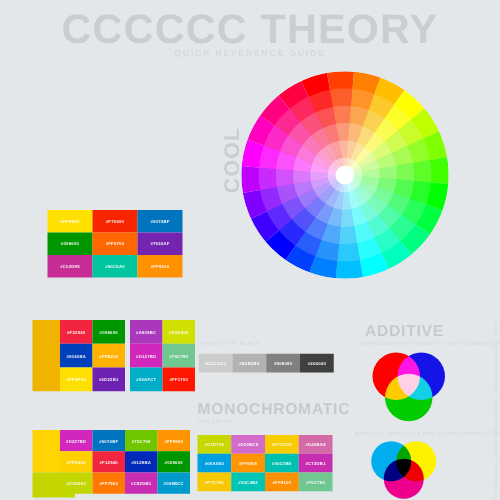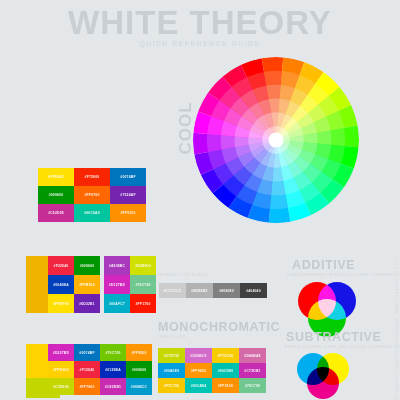--- a/index.html
+++ b/index.html
@@ -104,21 +104,21 @@
     white-space:nowrap;
   }
   #edge-1{top:258px;}
   #edge-2{top:318px;}
 </style>
 </head>
 <body>
 
 <div class="stage">
 
-  <div class="title">WHITE THEORY</div>
+  <div class="title">CCCCCC THEORY</div>
   <div class="subtitle">QUICK REFERENCE GUIDE</div>
 
   <div class="cool-label">COOL</div>
 
   <div class="wheel-wrap">
     <div class="wheel">
       <svg id="wheel-svg" width="166" height="166" viewBox="0 0 166 166">
           <path d="M 83 83 L 47.92268427552195 7.776453675958052 A 83 83 0 0 1 68.58720125364479 1.260956499986733 Z" fill="hsl(0, 100%, 50%)"></path>
           <path d="M 83 83 L 68.58720125364479 1.260956499986733 A 83 83 0 0 1 90.23392664805563 0.3158400583851204 Z" fill="hsl(15, 100%, 50%)"></path>
           <path d="M 83 83 L 90.23392664805563 0.3158400583851204 A 83 83 0 0 1 111.38767189603051 5.005512474769603 Z" fill="hsl(30, 100%, 50%)"></path>
@@ -347,21 +347,20 @@
   <div class="venn" id="venn-additive">
     <svg width="64" height="58" viewBox="0 0 64 58">
       <g style="isolation:isolate">
         <circle cx="22" cy="21" r="19" style="mix-blend-mode:screen" fill="#FF0000"></circle>
         <circle cx="42" cy="21" r="19" style="mix-blend-mode:screen" fill="#1414E6"></circle>
         <circle cx="32" cy="38" r="19" style="mix-blend-mode:screen" fill="#00CC00"></circle>
       </g>
     </svg>
   </div>
 
-  <div class="sec-title" id="t-subtractive">SUBTRACTIVE</div>
   <div class="sec-sub" id="s-subtractive">MIXING OF INKS, DYES AND COLOR
 COMBINES TOWARD BLACK / DARKER</div>
   <div class="venn" id="venn-subtractive">
     <svg width="64" height="48" viewBox="0 0 64 48">
       <g style="isolation:isolate">
         <circle cx="22" cy="17" r="16" style="mix-blend-mode:multiply" fill="#00AEEF"></circle>
         <circle cx="42" cy="17" r="16" style="mix-blend-mode:multiply" fill="#FFF200"></circle>
         <circle cx="32" cy="31" r="16" style="mix-blend-mode:multiply" fill="#EC008C"></circle>
       </g>
     </svg>

